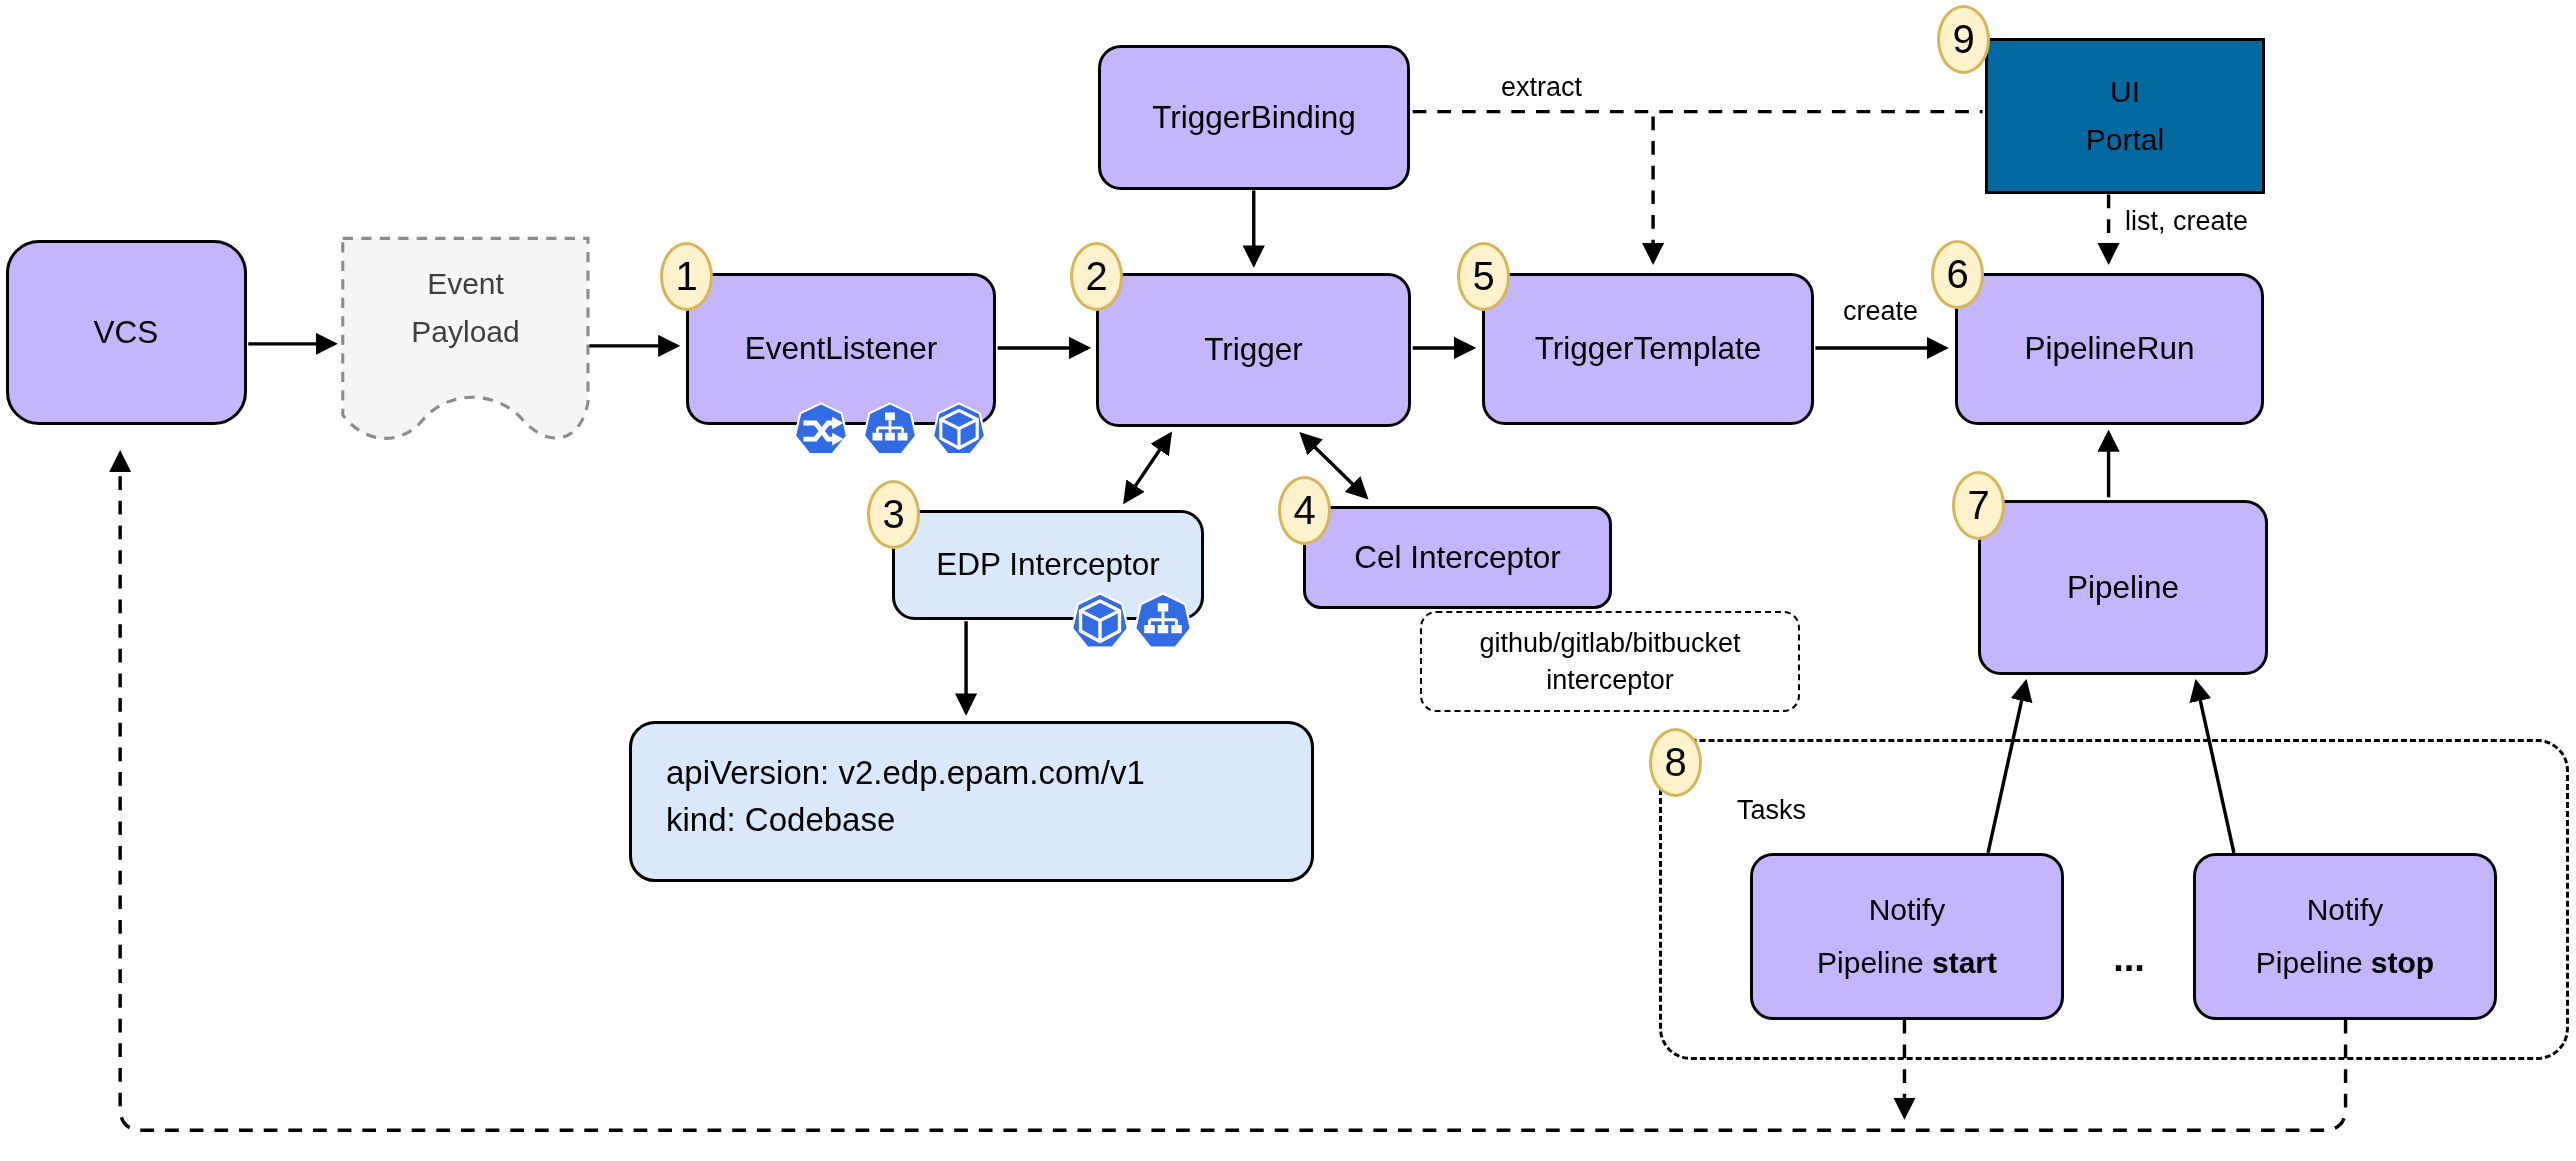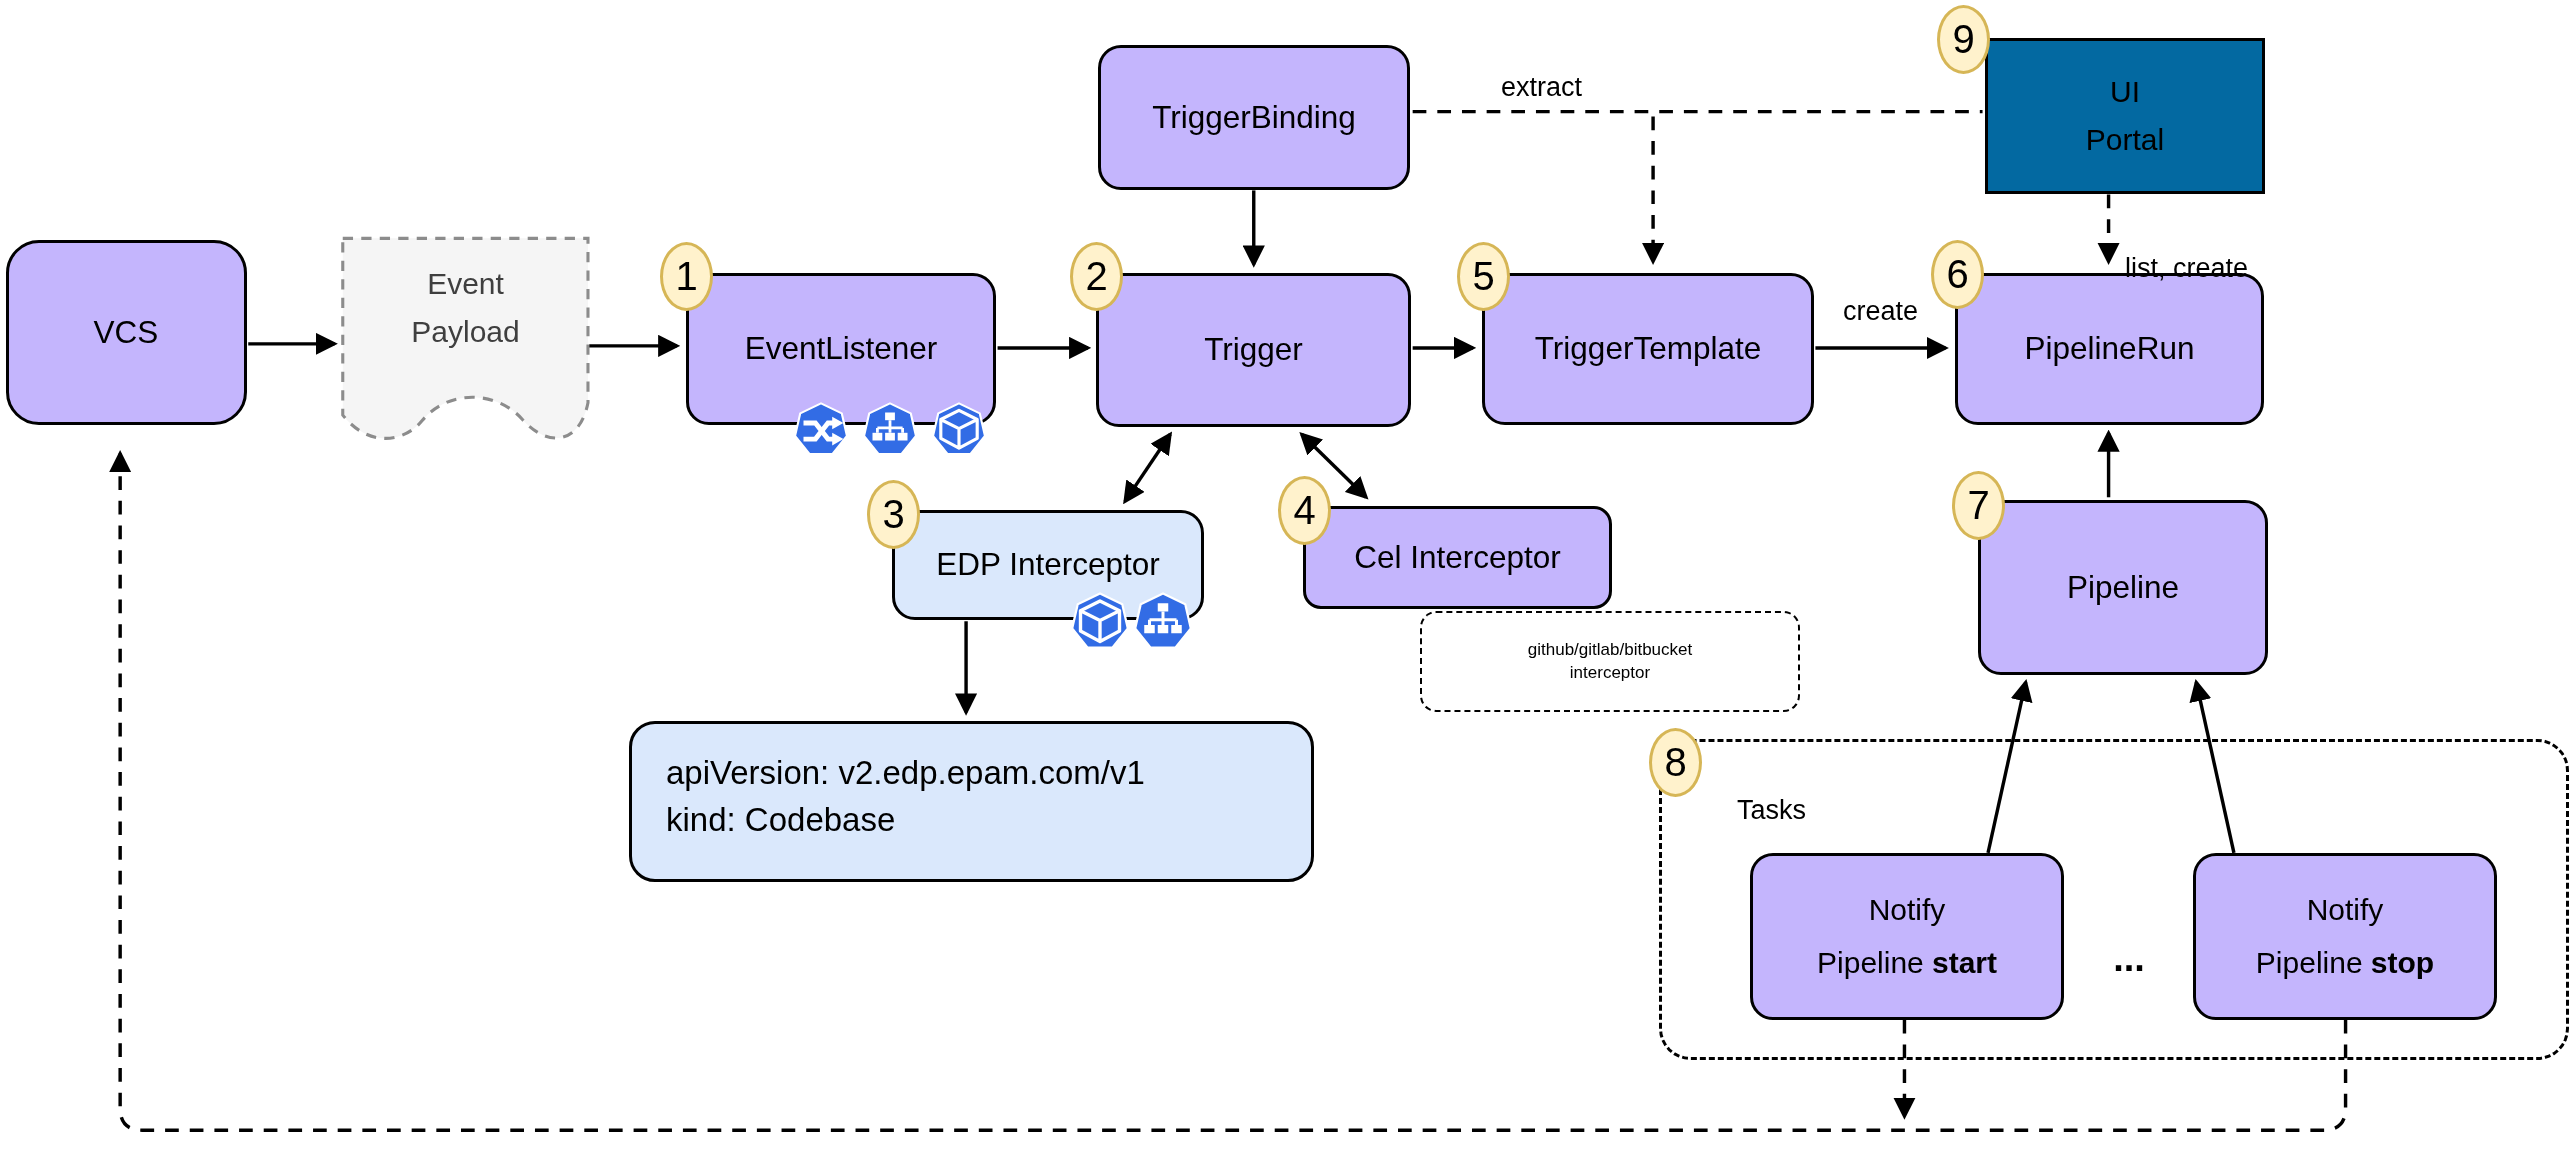--- a/index.html
+++ b/index.html
@@ -8,21 +8,21 @@
     font-family:"Liberation Sans", sans-serif;color:#000;
   }
   svg.wires{position:absolute;left:0;top:0;width:2576px;height:1161px;}
   .box{
     position:absolute;background:#c4b5fd;border:3.4px solid #000;border-radius:23px;
     display:flex;flex-direction:column;align-items:center;justify-content:center;
     box-sizing:border-box;font-size:31.5px;line-height:1.45;text-align:center;
   }
   .box.fill-blue{background:#DAE8FC;}
   .box.fill-orange{background:#0369a1;border-radius:0;}
-  .box.dashed{border:2.7px dashed #000;background:transparent;border-radius:16.4px;font-size:17px;}
+  .box.dashed{border:2.7px dashed #000;background:transparent;border-radius:16.4px;font-size:27px;}
   .group{
     position:absolute;border:3.4px dashed #000;border-radius:31.5px;background:transparent;box-sizing:border-box;
   }
   .badge{
     position:absolute;width:53px;height:69px;background:#FFF2CC;border:3.4px solid #D6B656;
     border-radius:50%;display:flex;align-items:center;justify-content:center;
     font-size:40px;box-sizing:border-box;z-index:6;
   }
   .lbl{position:absolute;font-size:27px;white-space:nowrap;}
   .payload-text{
@@ -188,21 +188,21 @@
   <div class="box" style="left:2193px;top:853px;width:304px;height:167px;font-size:30px;line-height:1.75;">
     <div>Notify</div>
     <div class="line2">
       <span>Pipeline</span>
       <b>stop</b>
     </div>
   </div>
 
   <div class="lbl" style="left:1480px;top:72px;width:123px;text-align:center;">extract</div>
   <div class="lbl" style="left:1817px;top:296px;width:127px;text-align:center;">create</div>
-  <div class="lbl" style="left:2125px;top:206px;margin-top:47px;">list, create</div>
+  <div class="lbl" style="left:2125px;top:206px;">list, create</div>
 
   <div class="badge" style="left:660px;top:242px;">
       <span>1</span>
     </div>
   <div class="badge" style="left:1070px;top:242px;">
       <span>2</span>
     </div>
   <div class="badge" style="left:867px;top:480px;">
       <span>3</span>
     </div>

